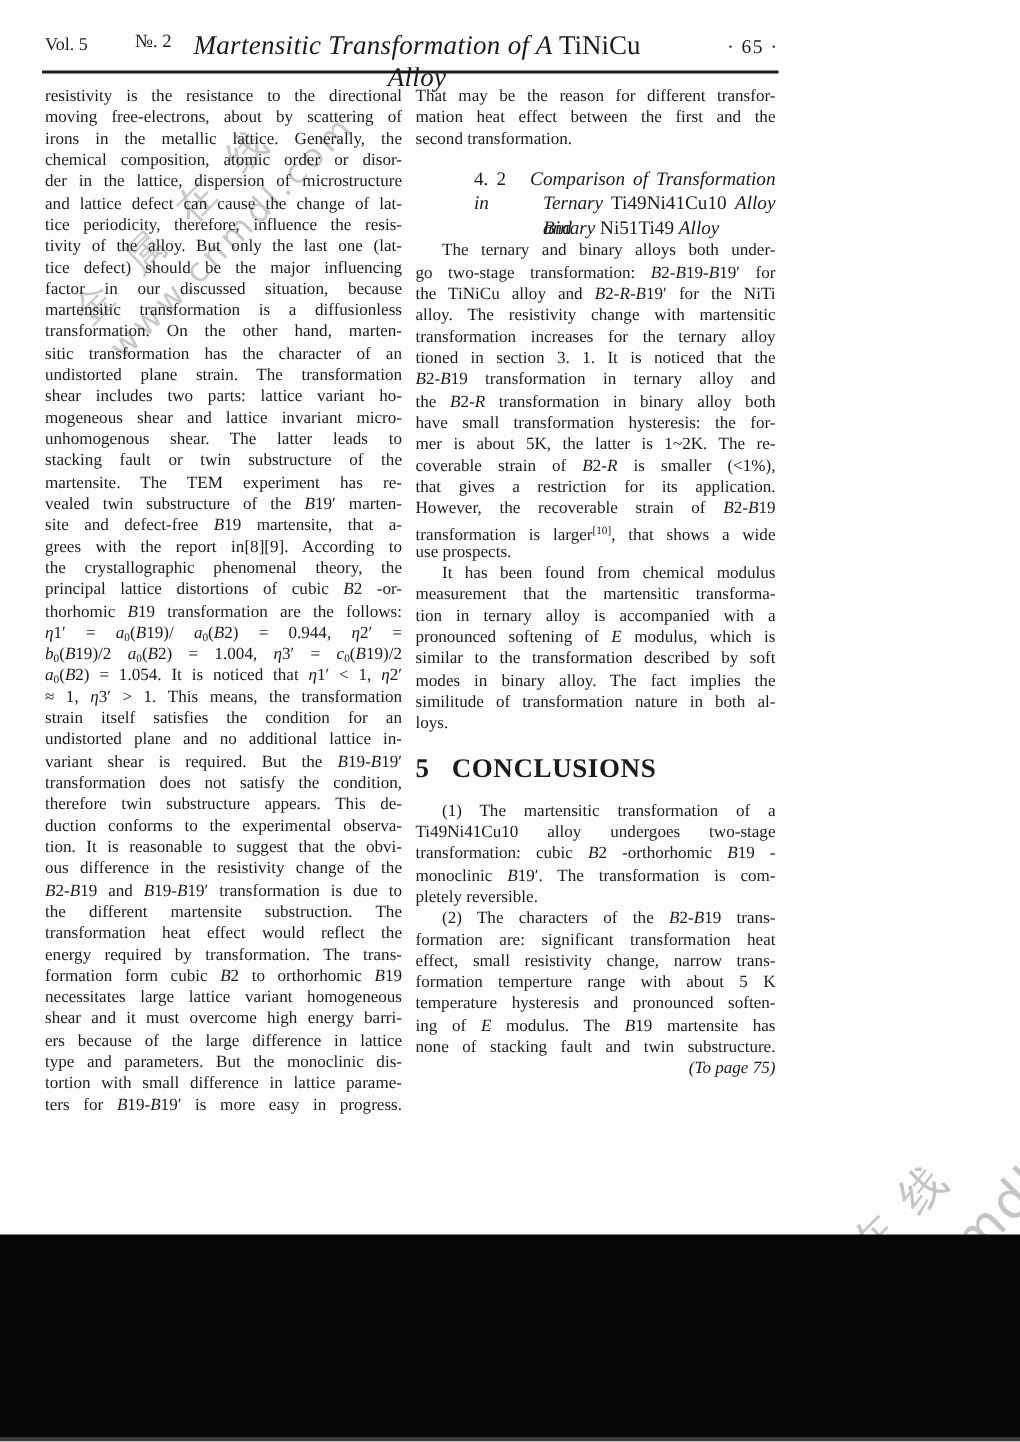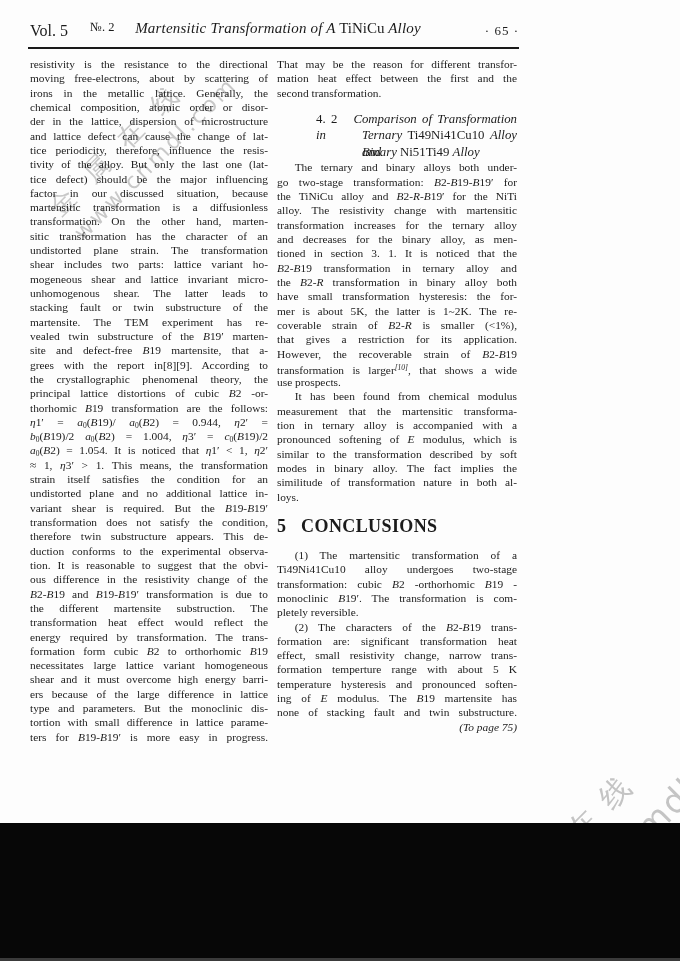--- a/index.html
+++ b/index.html
@@ -2,41 +2,41 @@
 <html><head>
 <meta charset="utf-8">
 <style>
   html,body{margin:0;padding:0;background:#e9e9e9;}
   .page{
     position:relative;width:680px;height:961px;background:#fdfdfd;overflow:hidden;
     font-family:"Liberation Serif","DejaVu Serif",serif;color:#1b1b1b;
   }
   
   .hdr{position:absolute;top:16px;left:28px;width:491px;height:28px;}
-  .vol{position:absolute;left:2px;top:6px;font-size:16px;}
+  .vol{position:absolute;left:2px;top:6px;font-size:12px;}
   .issue{position:absolute;left:62px;top:4px;font-size:12.5px;}
-  .title{position:absolute;left:100px;width:300px;top:4px;text-align:center;font-size:15px;}
+  .title{position:absolute;left:100px;width:300px;top:4px;text-align:center;font-size:18px;}
   .title i{letter-spacing:.2px;}
   .pgno{position:absolute;right:0;top:7px;font-size:13px;letter-spacing:1px;}
   .rule{position:absolute;top:47px;left:28px;width:491px;height:2px;background:#1a1a1a;}
   
   .col{position:absolute;top:57px;font-size:11.4px;line-height:14.32px;}
   .colL{left:30px;width:238px;}
   .colR{left:277px;width:240px;}
   .ln{height:14.32px;text-align:justify;text-align-last:justify;}
   .ln.end{text-align-last:left;}
   .ln.ind{text-indent:1.55em;}
   .ln.pr{text-align-last:right;}
   .ln.h2{font-size:12.8px;line-height:16.5px;height:16.5px;margin-left:39px;}
   .ln.h2c{padding-left:46px;box-sizing:border-box;}
   .ln.h1{font-weight:bold;font-size:18px;line-height:16px;height:16px;letter-spacing:.4px;text-align-last:left;}
   .ln.gap-sm{height:11px;}
   .ln.gap-md{height:14px;}
   sub{font-size:7.5px;vertical-align:-2px;}
-  sup{font-size:7.5px;vertical-align:4px;font-style:italic;}
+  sup{font-size:7.5px;vertical-align:4px;}
   
   .wm{position:absolute;color:#c8c8c8;transform:rotate(-45deg);pointer-events:none;
       font-family:"DejaVu Sans","Liberation Sans",sans-serif;}
   .wm-tl{left:14px;top:70px;width:340px;}
   .wm-tl .wm-cjk{font-size:26px;letter-spacing:22px;}
   .wm-tl .wm-url{font-size:22px;letter-spacing:3px;margin-top:4px;}
   .wm-br{left:462px;top:726px;width:420px;color:#c4c4c4;}
   .wm-br .wm-cjk{font-size:30px;letter-spacing:16px;}
   .wm-br .wm-url{font-size:34px;letter-spacing:2px;margin-top:6px;}
   
@@ -122,21 +122,20 @@
       <div class="ln end">second transformation.</div>
       <div class="ln gap-sm"></div>
       <div class="ln h2">4. 2&nbsp;&nbsp;&nbsp;<i>Comparison of Transformation in</i></div>
       <div class="ln h2 h2c"><i>Ternary</i> Ti49Ni41Cu10 <i>Alloy and</i></div>
       <div class="ln h2 h2c end"><i>Binary</i> Ni51Ti49 <i>Alloy</i></div>
       <div class="ln ind">The ternary and binary alloys both under-</div>
       <div class="ln">go two-stage transformation: <i>B</i>2-<i>B</i>19-<i>B</i>19′ for</div>
       <div class="ln">the TiNiCu alloy and <i>B</i>2-<i>R</i>-<i>B</i>19′ for the NiTi</div>
       <div class="ln">alloy. The resistivity change with martensitic</div>
       <div class="ln">transformation increases for the ternary alloy</div>
-      <div class="ln">and decreases for the binary alloy, as men-</div>
       <div class="ln">tioned in section 3. 1. It is noticed that the</div>
       <div class="ln"><i>B</i>2-<i>B</i>19 transformation in ternary alloy and</div>
       <div class="ln">the <i>B</i>2-<i>R</i> transformation in binary alloy both</div>
       <div class="ln">have small transformation hysteresis: the for-</div>
       <div class="ln">mer is about 5K, the latter is 1~2K. The re-</div>
       <div class="ln">coverable strain of <i>B</i>2-<i>R</i> is smaller (&lt;1%),</div>
       <div class="ln">that gives a restriction for its application.</div>
       <div class="ln">However, the recoverable strain of <i>B</i>2-<i>B</i>19</div>
       <div class="ln">transformation is larger<sup>[10]</sup>, that shows a wide</div>
       <div class="ln end">use prospects.</div>

